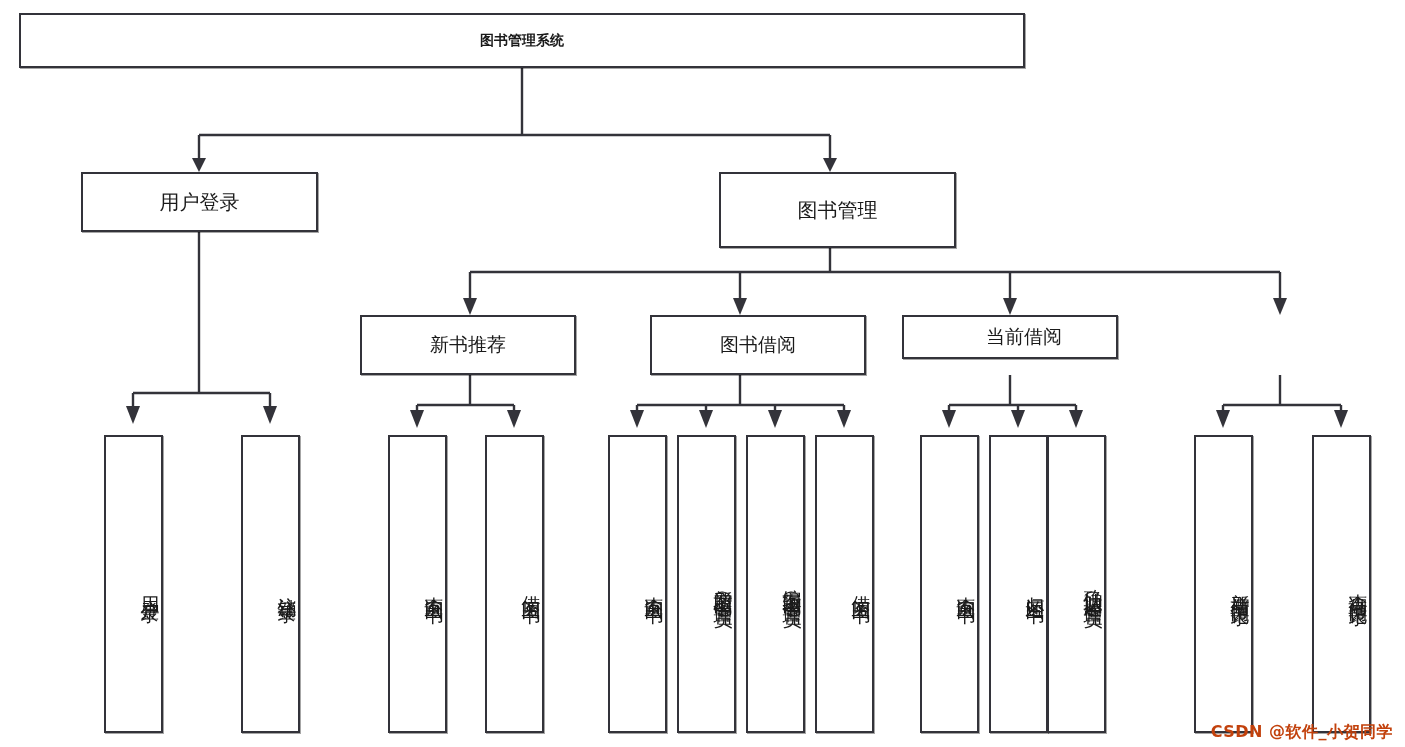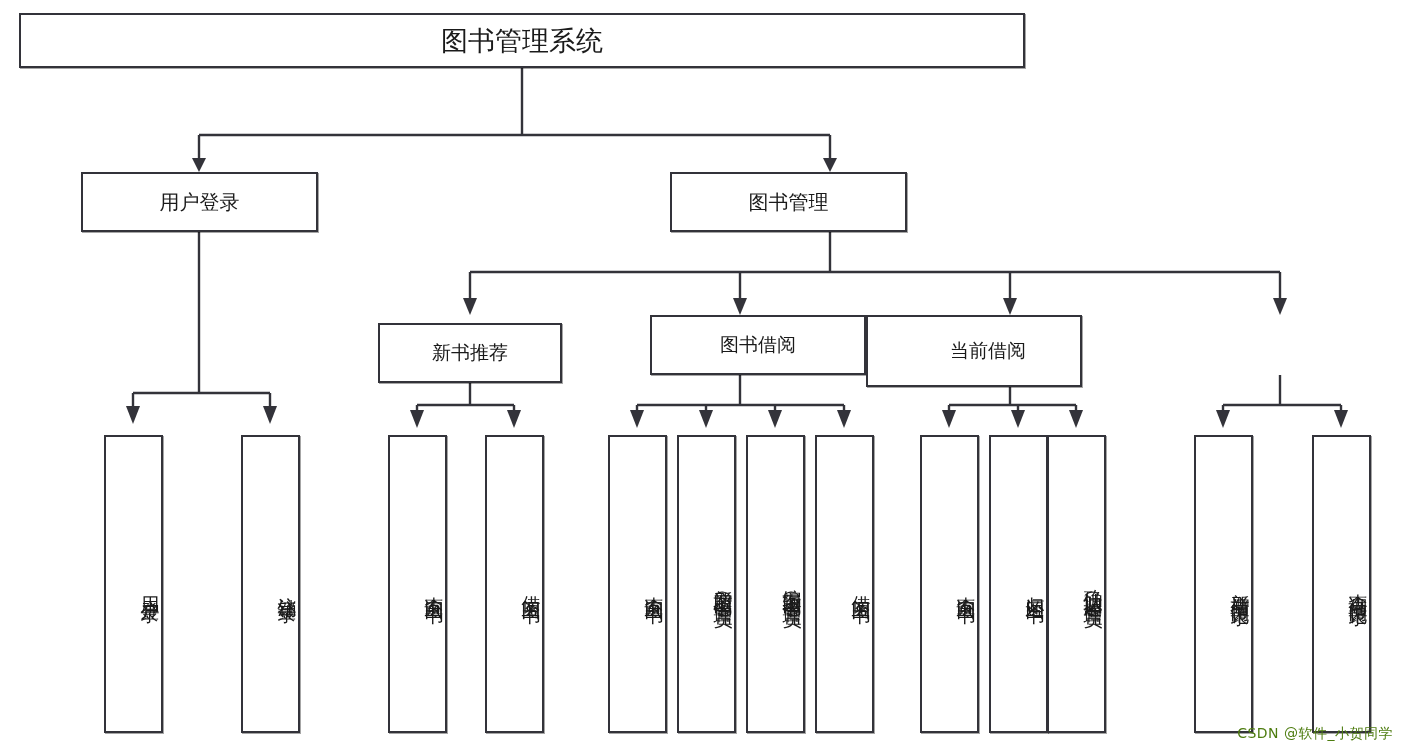--- a/index.html
+++ b/index.html
@@ -22,21 +22,22 @@
     box-sizing: border-box;
     border: 2px solid #33333a;
     background: #ffffff;
     display: flex;
     align-items: center;
     justify-content: center;
     color: #1a1a1a;
     box-shadow: 1px 1px 0 rgba(0,0,0,0.35);
   }
   .node.root {
-    font-size: 27px;
+    font-size: 14px;
+    font-weight: bold;
   }
   .node.level2 {
     font-size: 20px;
   }
   .node.level3 {
     font-size: 19px;
   }
   .node.leaf {
     font-size: 19px;
     writing-mode: vertical-rl;
@@ -68,24 +69,25 @@
     stroke-width: 2.4;
     fill: none;
   }
   svg#edges polygon {
     fill: #33333a;
   }
   .watermark {
     position: absolute;
     right: 12px;
     bottom: 4px;
-    font-size: 14px;
-    color: #4d7c0f;
+    font-size: 16px;
+    color: #c2410c;
     white-space: nowrap;
     letter-spacing: 0.5px;
+    font-weight: bold;
   }
 </style>
 </head>
 <body>
 
 <div id="canvas">
 
   <svg id="edges" viewBox="0 0 1405 747">
     <defs></defs>
 
@@ -151,31 +153,31 @@
     <polygon points="1334,410 1348,410 1341,428"></polygon>
   </svg>
 
   <div class="node root" style="left:19px; top:13px; width:1006px; height:55px;">
     <span>图书管理系统</span>
   </div>
 
   <div class="node level2" style="left:81px; top:172px; width:237px; height:60px;">
     <span>用户登录</span>
   </div>
-  <div class="node level2" style="left:670px; top:172px; width:237px; height:60px;">
+  <div class="node level2" style="left:719px; top:172px; width:237px; height:76px;">
     <span>图书管理</span>
   </div>
 
-  <div class="node level3" style="left:378px; top:315px; width:184px; height:60px;margin-top:8px;">
+  <div class="node level3" style="left:360px; top:315px; width:216px; height:60px;">
     <span>新书推荐</span>
   </div>
   <div class="node level3" style="left:632px; top:315px; width:216px; height:60px;margin-left:18px;">
     <span>图书借阅</span>
   </div>
-  <div class="node level3" style="left:866px; top:315px; width:216px; height:72px;padding-left:28px;">
+  <div class="node level3" style="left:902px; top:315px; width:216px; height:44px;padding-left:28px;">
     <span>当前借阅</span>
   </div>
 
   <div class="node leaf" style="left:104px; top:435px; width:59px; height:298px;">
     <span class="lbl">用户登录</span>
   </div>
   <div class="node leaf" style="left:241px; top:435px; width:59px; height:298px;">
     <span class="lbl">注销登录</span>
   </div>
 

